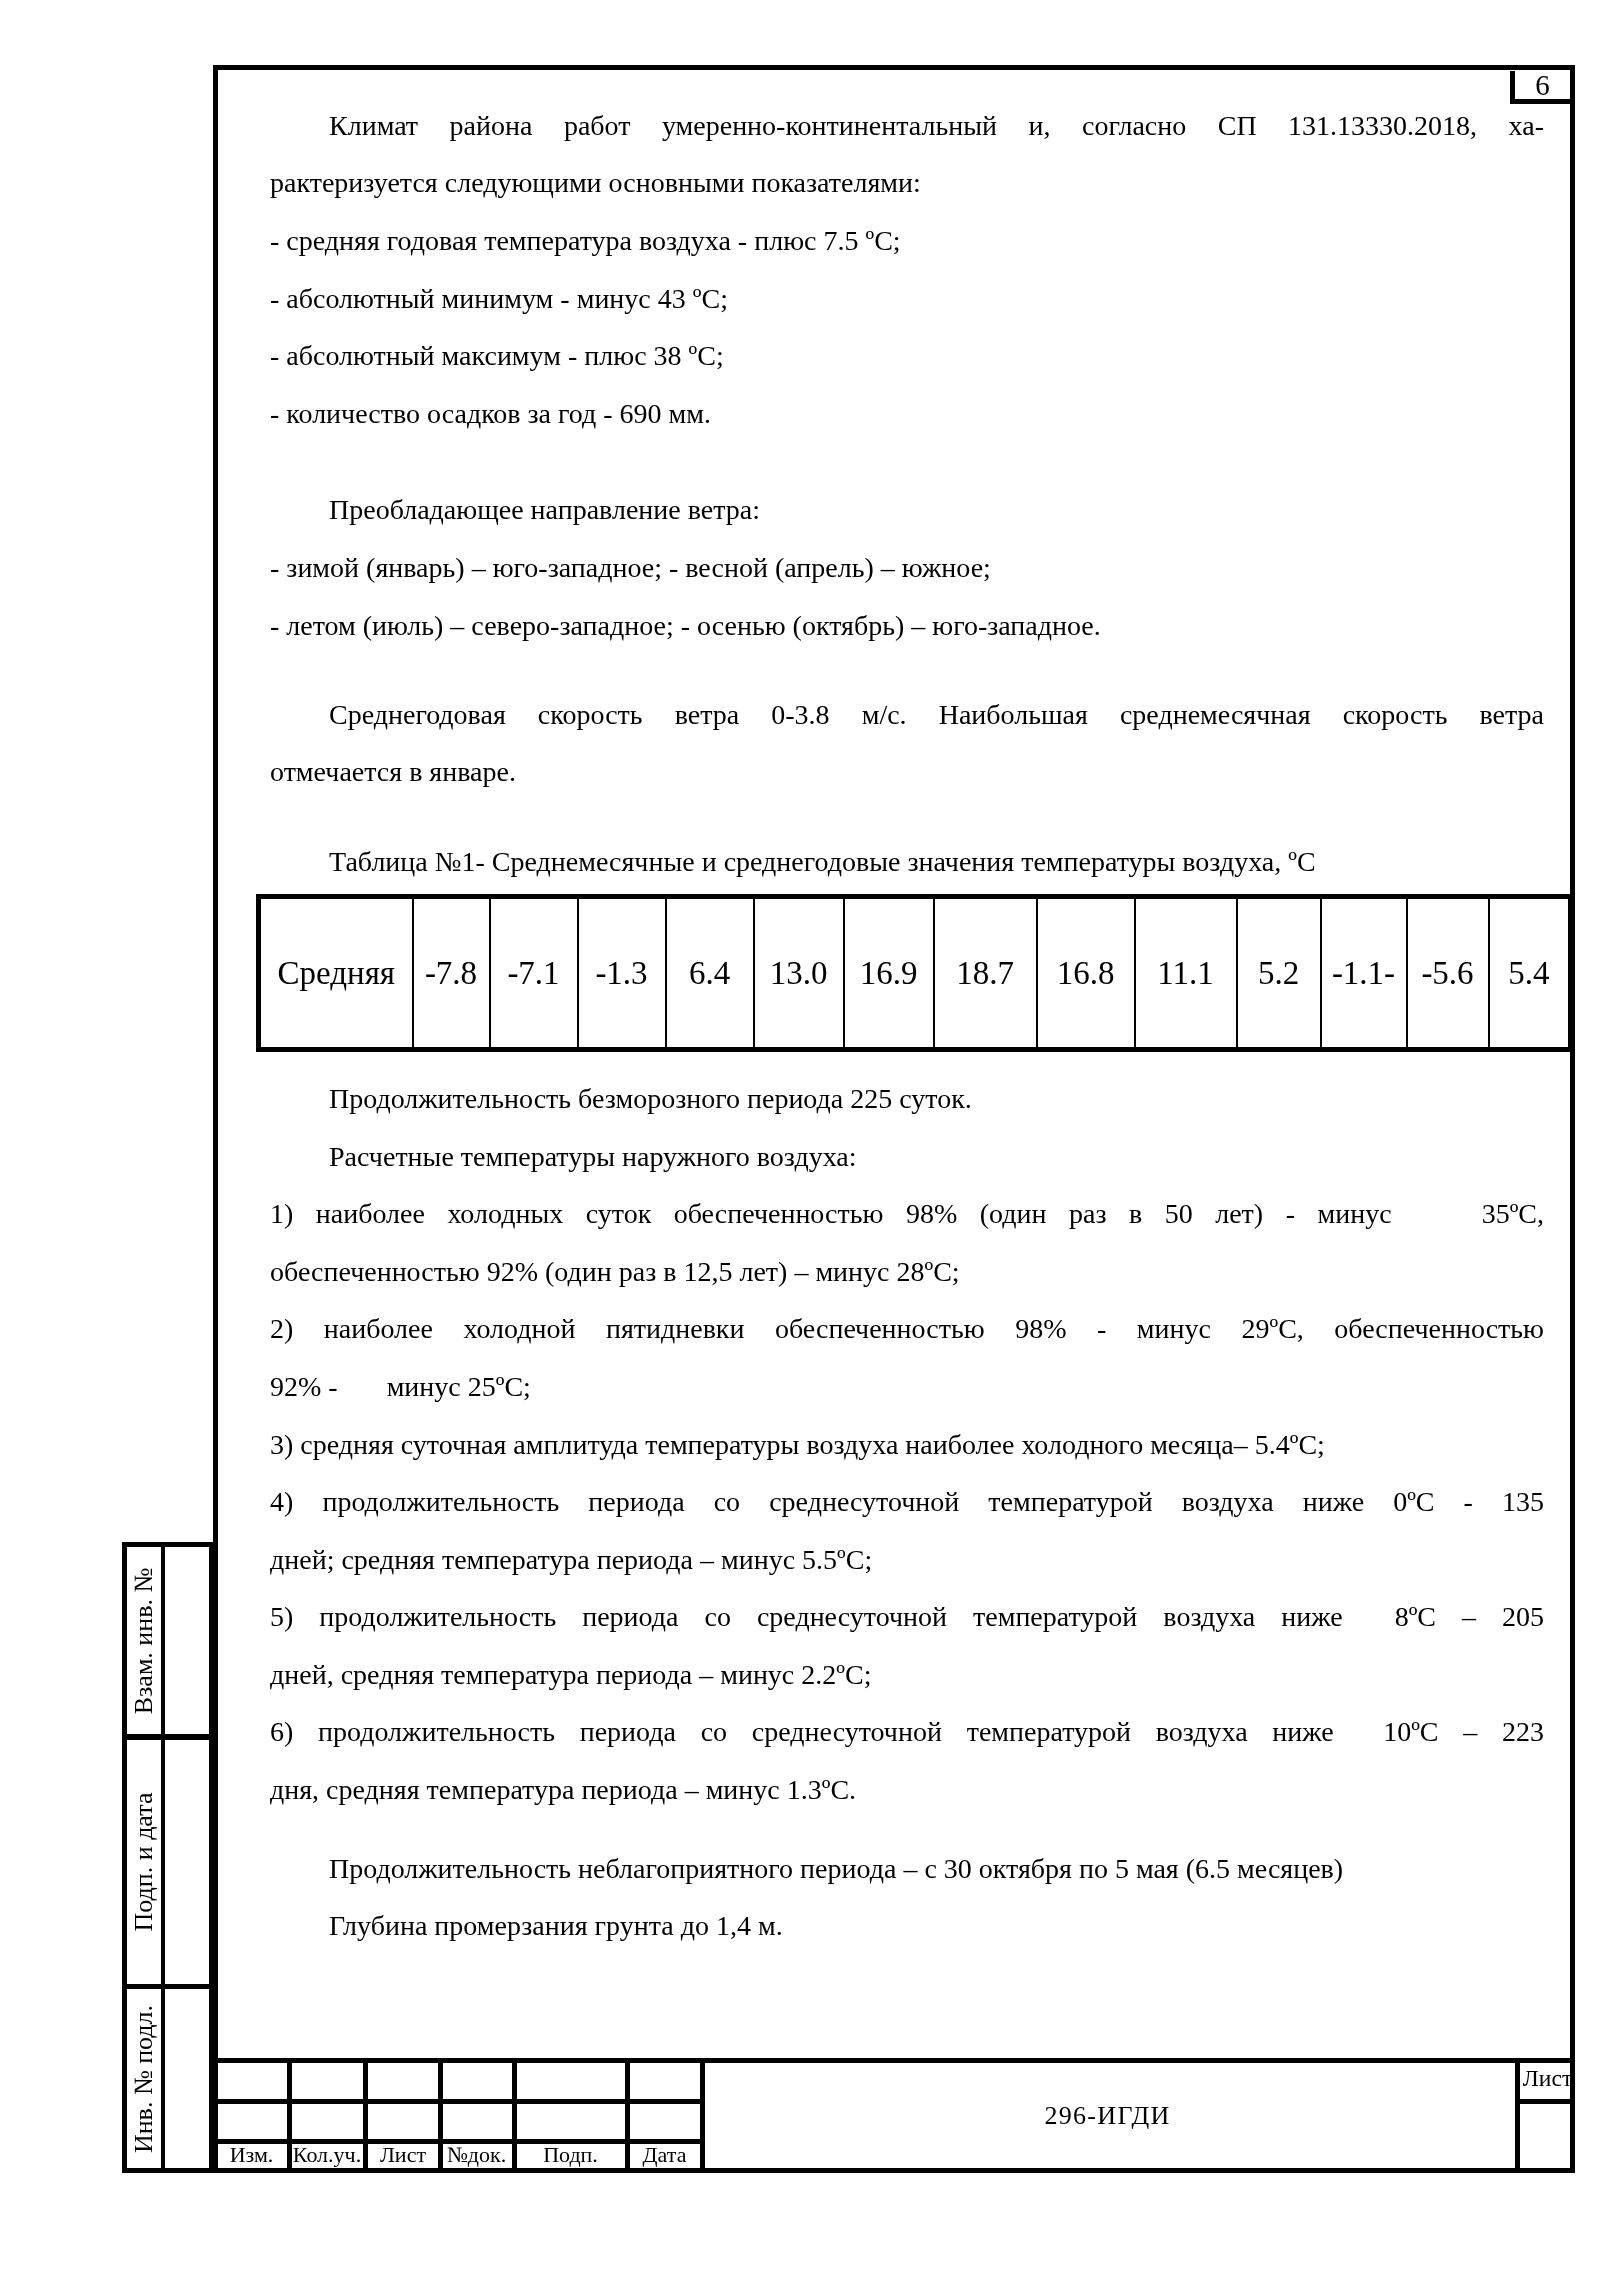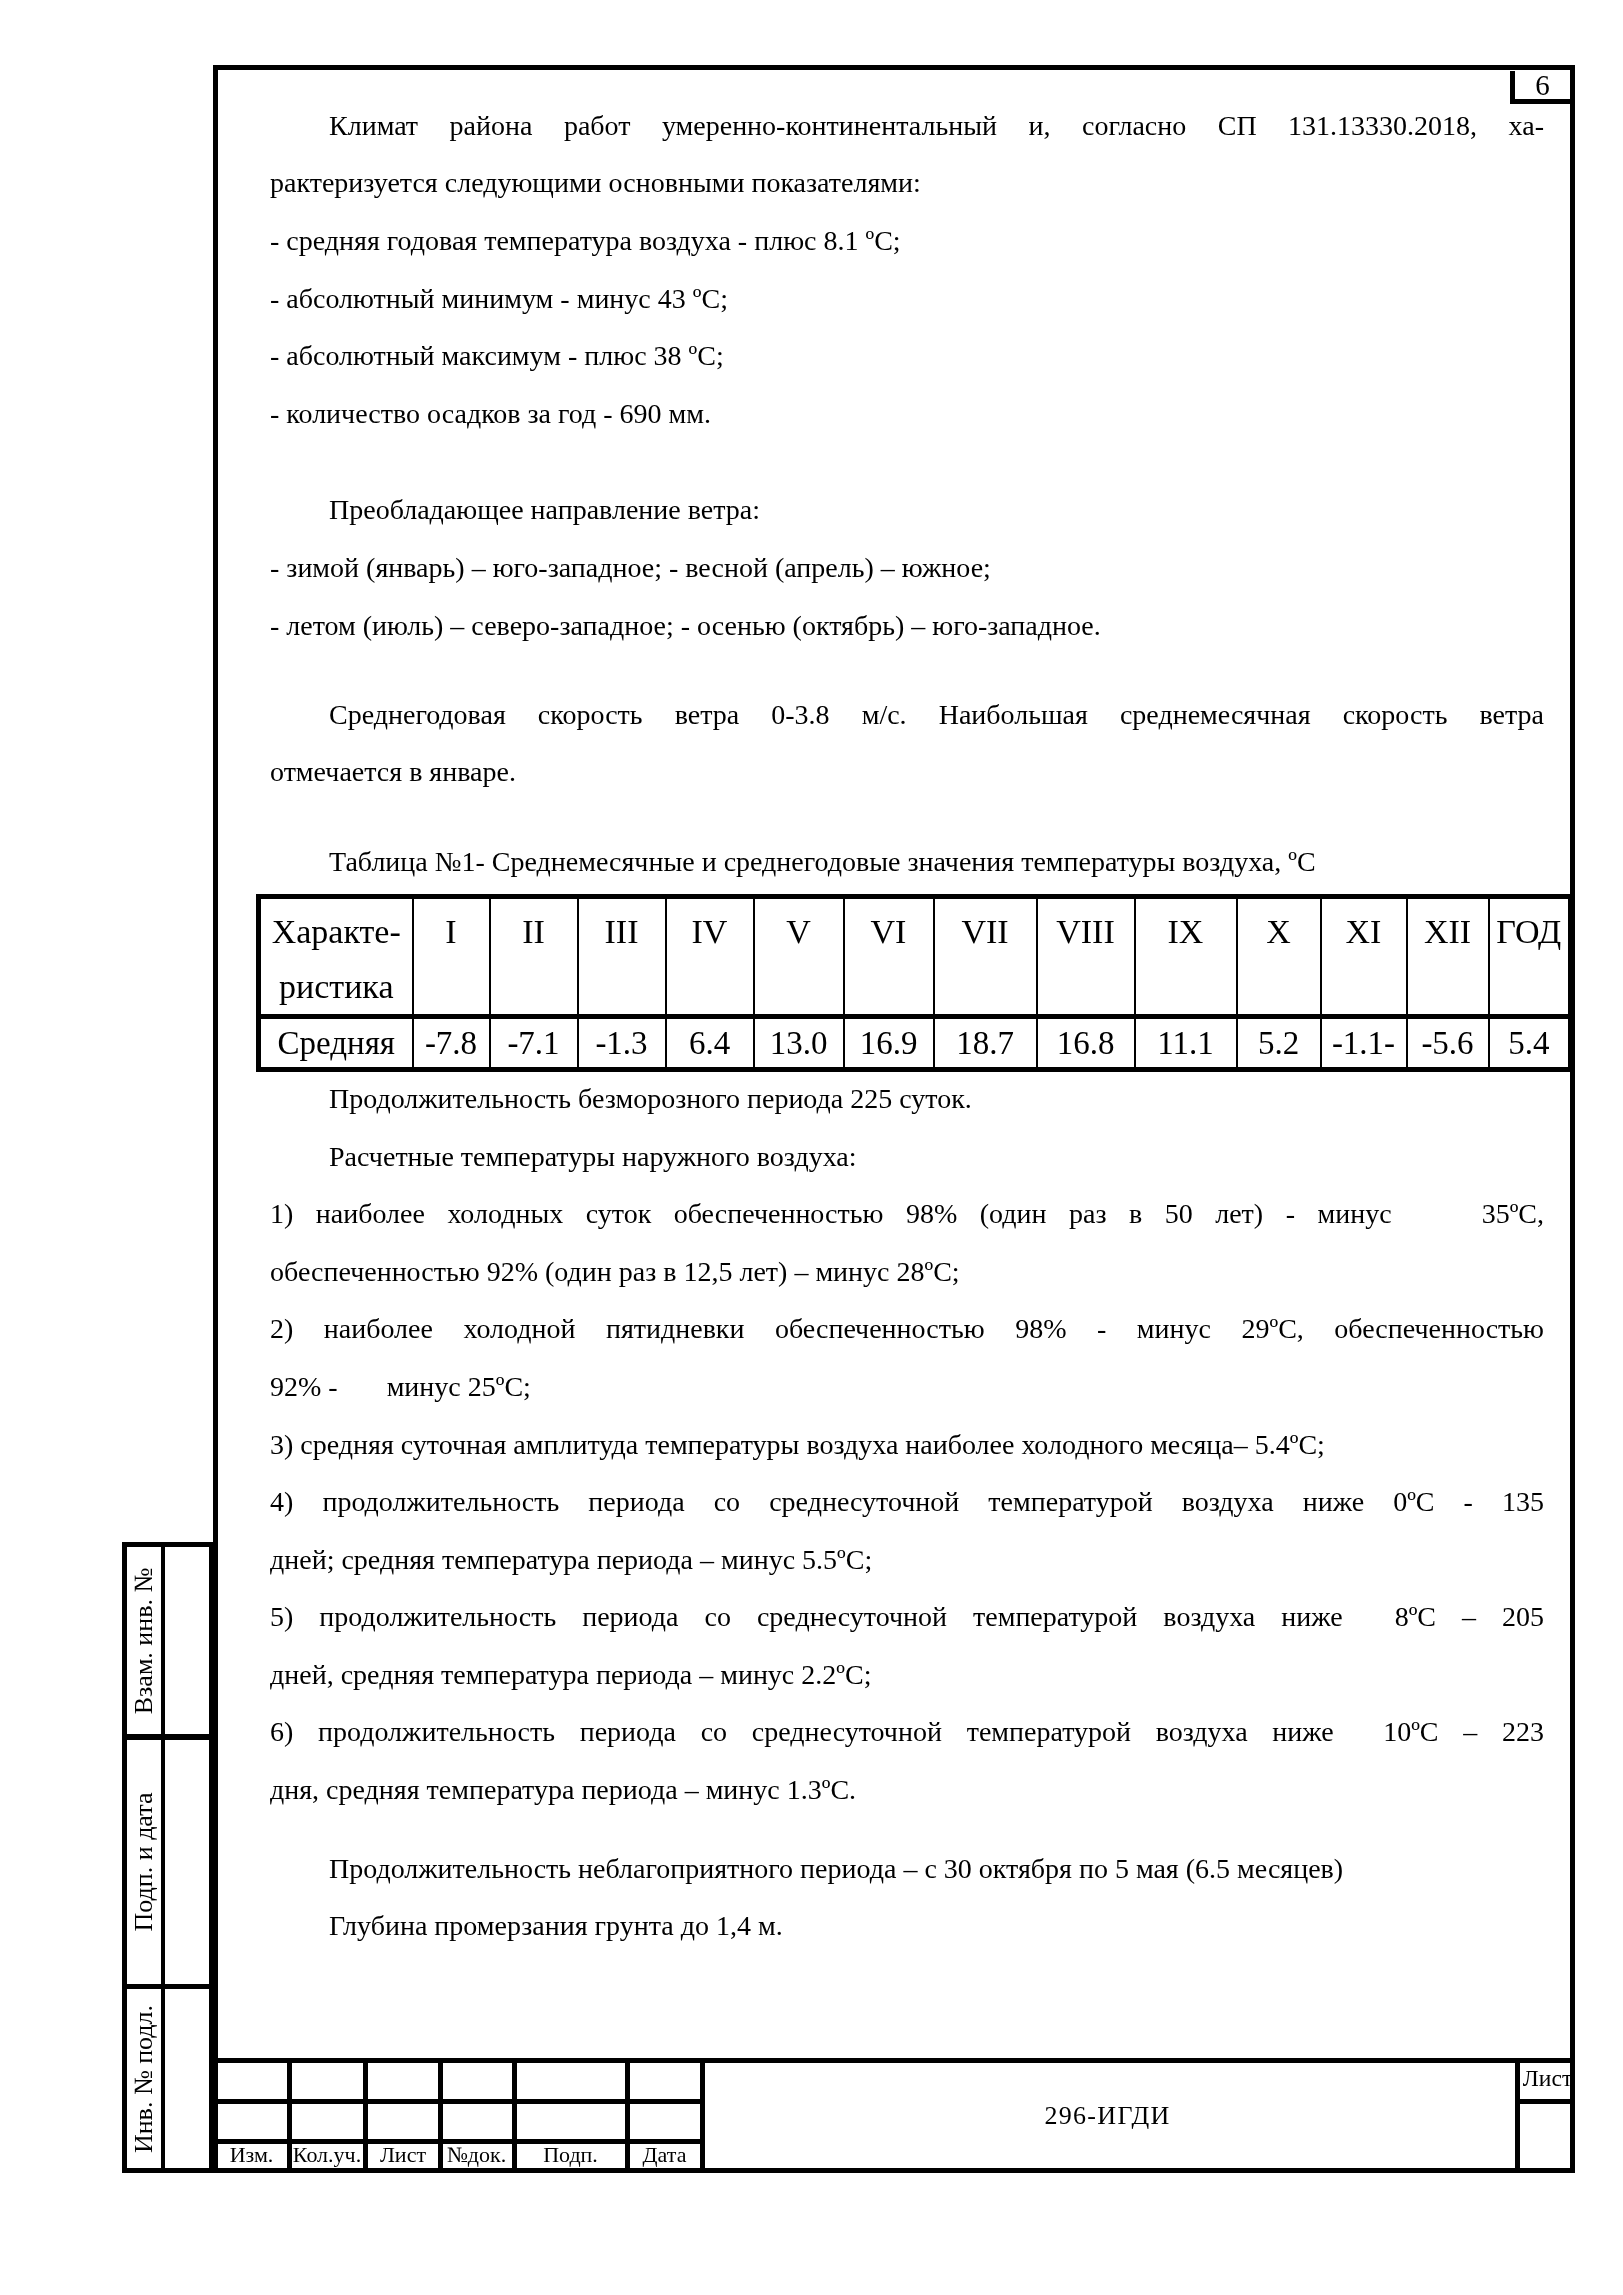--- a/index.html
+++ b/index.html
@@ -44,21 +44,21 @@
 
   <div class="frame"></div>
 
   <div class="pagenum-box">
     <span>6</span>
   </div>
 
   <div>
     <div class="line j ind" style="top:97px">Климат района работ умеренно-континентальный и, согласно СП 131.13330.2018, ха-</div>
     <div class="line" style="top:154px">рактеризуется следующими основными показателями:</div>
-    <div class="line" style="top:212px">- средняя годовая температура воздуха - плюс 8.1 ºС;</div>
+    <div class="line" style="top:212px">- средняя годовая температура воздуха - плюс 7.5 ºС;</div>
     <div class="line" style="top:270px">- абсолютный минимум - минус 43 ºС;</div>
     <div class="line" style="top:327px">- абсолютный максимум - плюс 38 ºС;</div>
     <div class="line" style="top:385px">- количество осадков за год - 690 мм.</div>
     <div class="line ind" style="top:481px">Преобладающее направление ветра:</div>
     <div class="line" style="top:539px">- зимой (январь) – юго-западное; - весной (апрель) – южное;</div>
     <div class="line" style="top:597px">- летом (июль) – северо-западное; - осенью (октябрь) – юго-западное.</div>
     <div class="line j ind" style="top:686px">Среднегодовая скорость ветра 0-3.8 м/с. Наибольшая среднемесячная скорость ветра</div>
     <div class="line" style="top:743px">отмечается в январе.</div>
     <div class="line ind" style="top:833px">Таблица №1- Среднемесячные и среднегодовые значения температуры воздуха, ºС</div>
     <div class="line ind" style="top:1070px">Продолжительность безморозного периода 225 суток.</div>
@@ -89,39 +89,20 @@
         <col style="width:90px">
         <col style="width:103px">
       <col style="width:98px">
         <col style="width:102px">
         <col style="width:84px">
         <col style="width:86px">
       <col style="width:82px">
         <col style="width:82px">
     </colgroup>
     <tbody>
-        <tr class="hdr">
-      <td>
-        <div>Характе-</div>
-        <div>ристика</div>
-      </td>
-      <td>I</td>
-      <td>II</td>
-      <td>III</td>
-      <td>IV</td>
-      <td>V</td>
-      <td>VI</td>
-      <td>VII</td>
-      <td>VIII</td>
-      <td>IX</td>
-      <td>X</td>
-      <td>XI</td>
-      <td>XII</td>
-      <td>ГОД</td>
-    </tr>
     <tr class="dat">
       <td>Средняя</td>
       <td>-7.8</td>
       <td>-7.1</td>
       <td>-1.3</td>
       <td>6.4</td>
       <td>13.0</td>
       <td>16.9</td>
       <td>18.7</td>
       <td>16.8</td>

